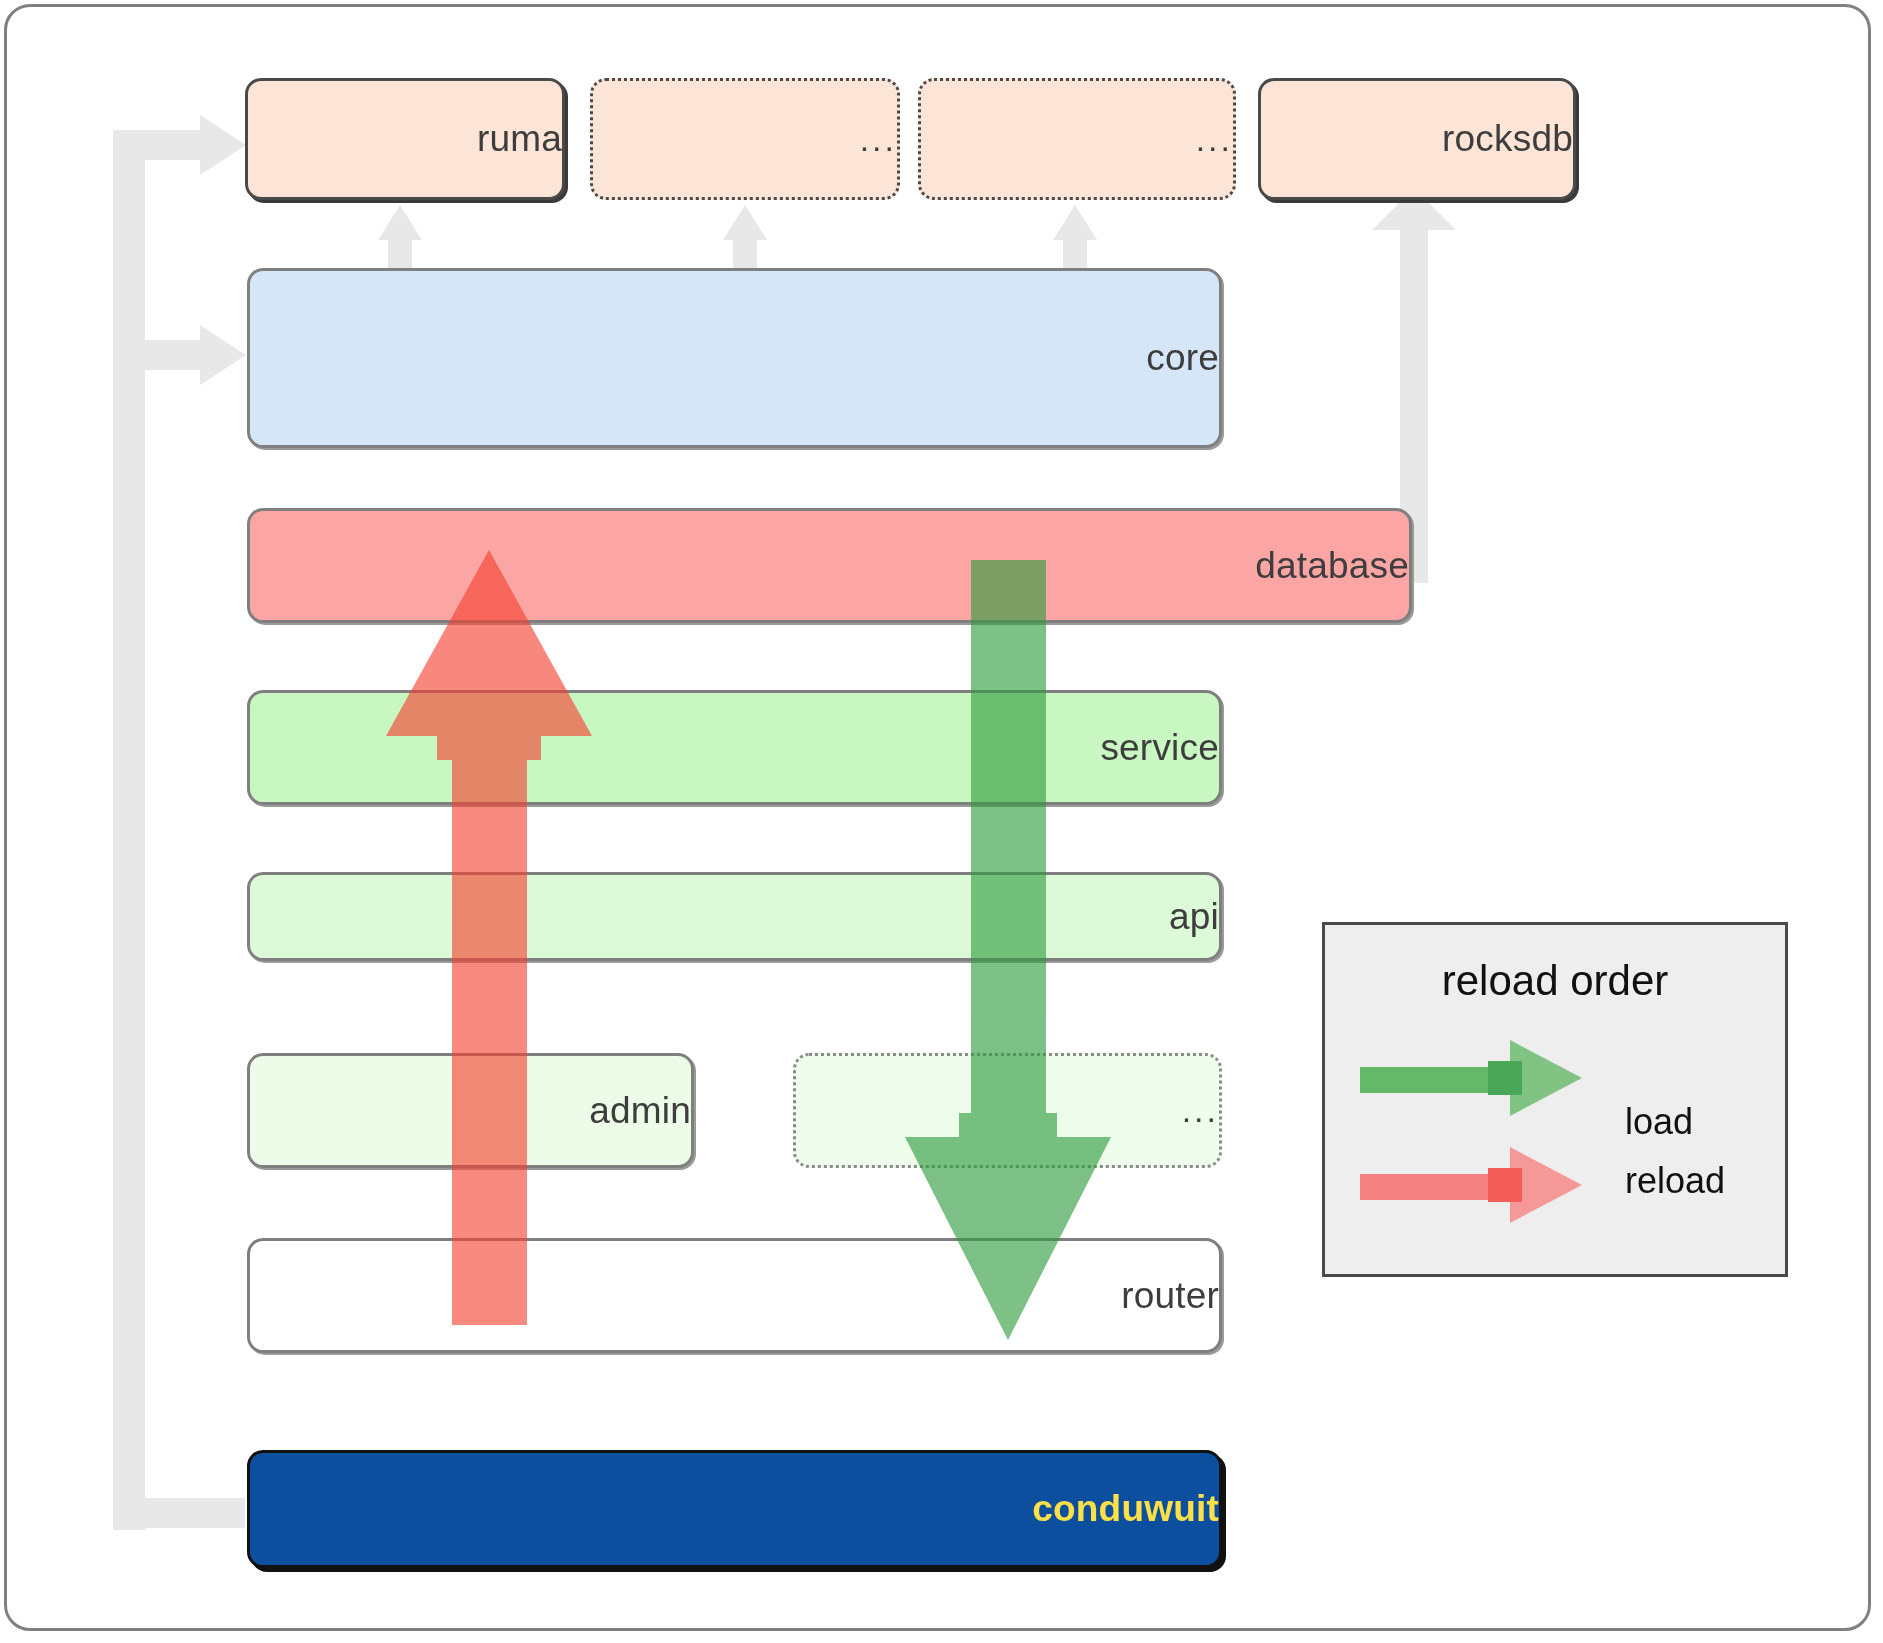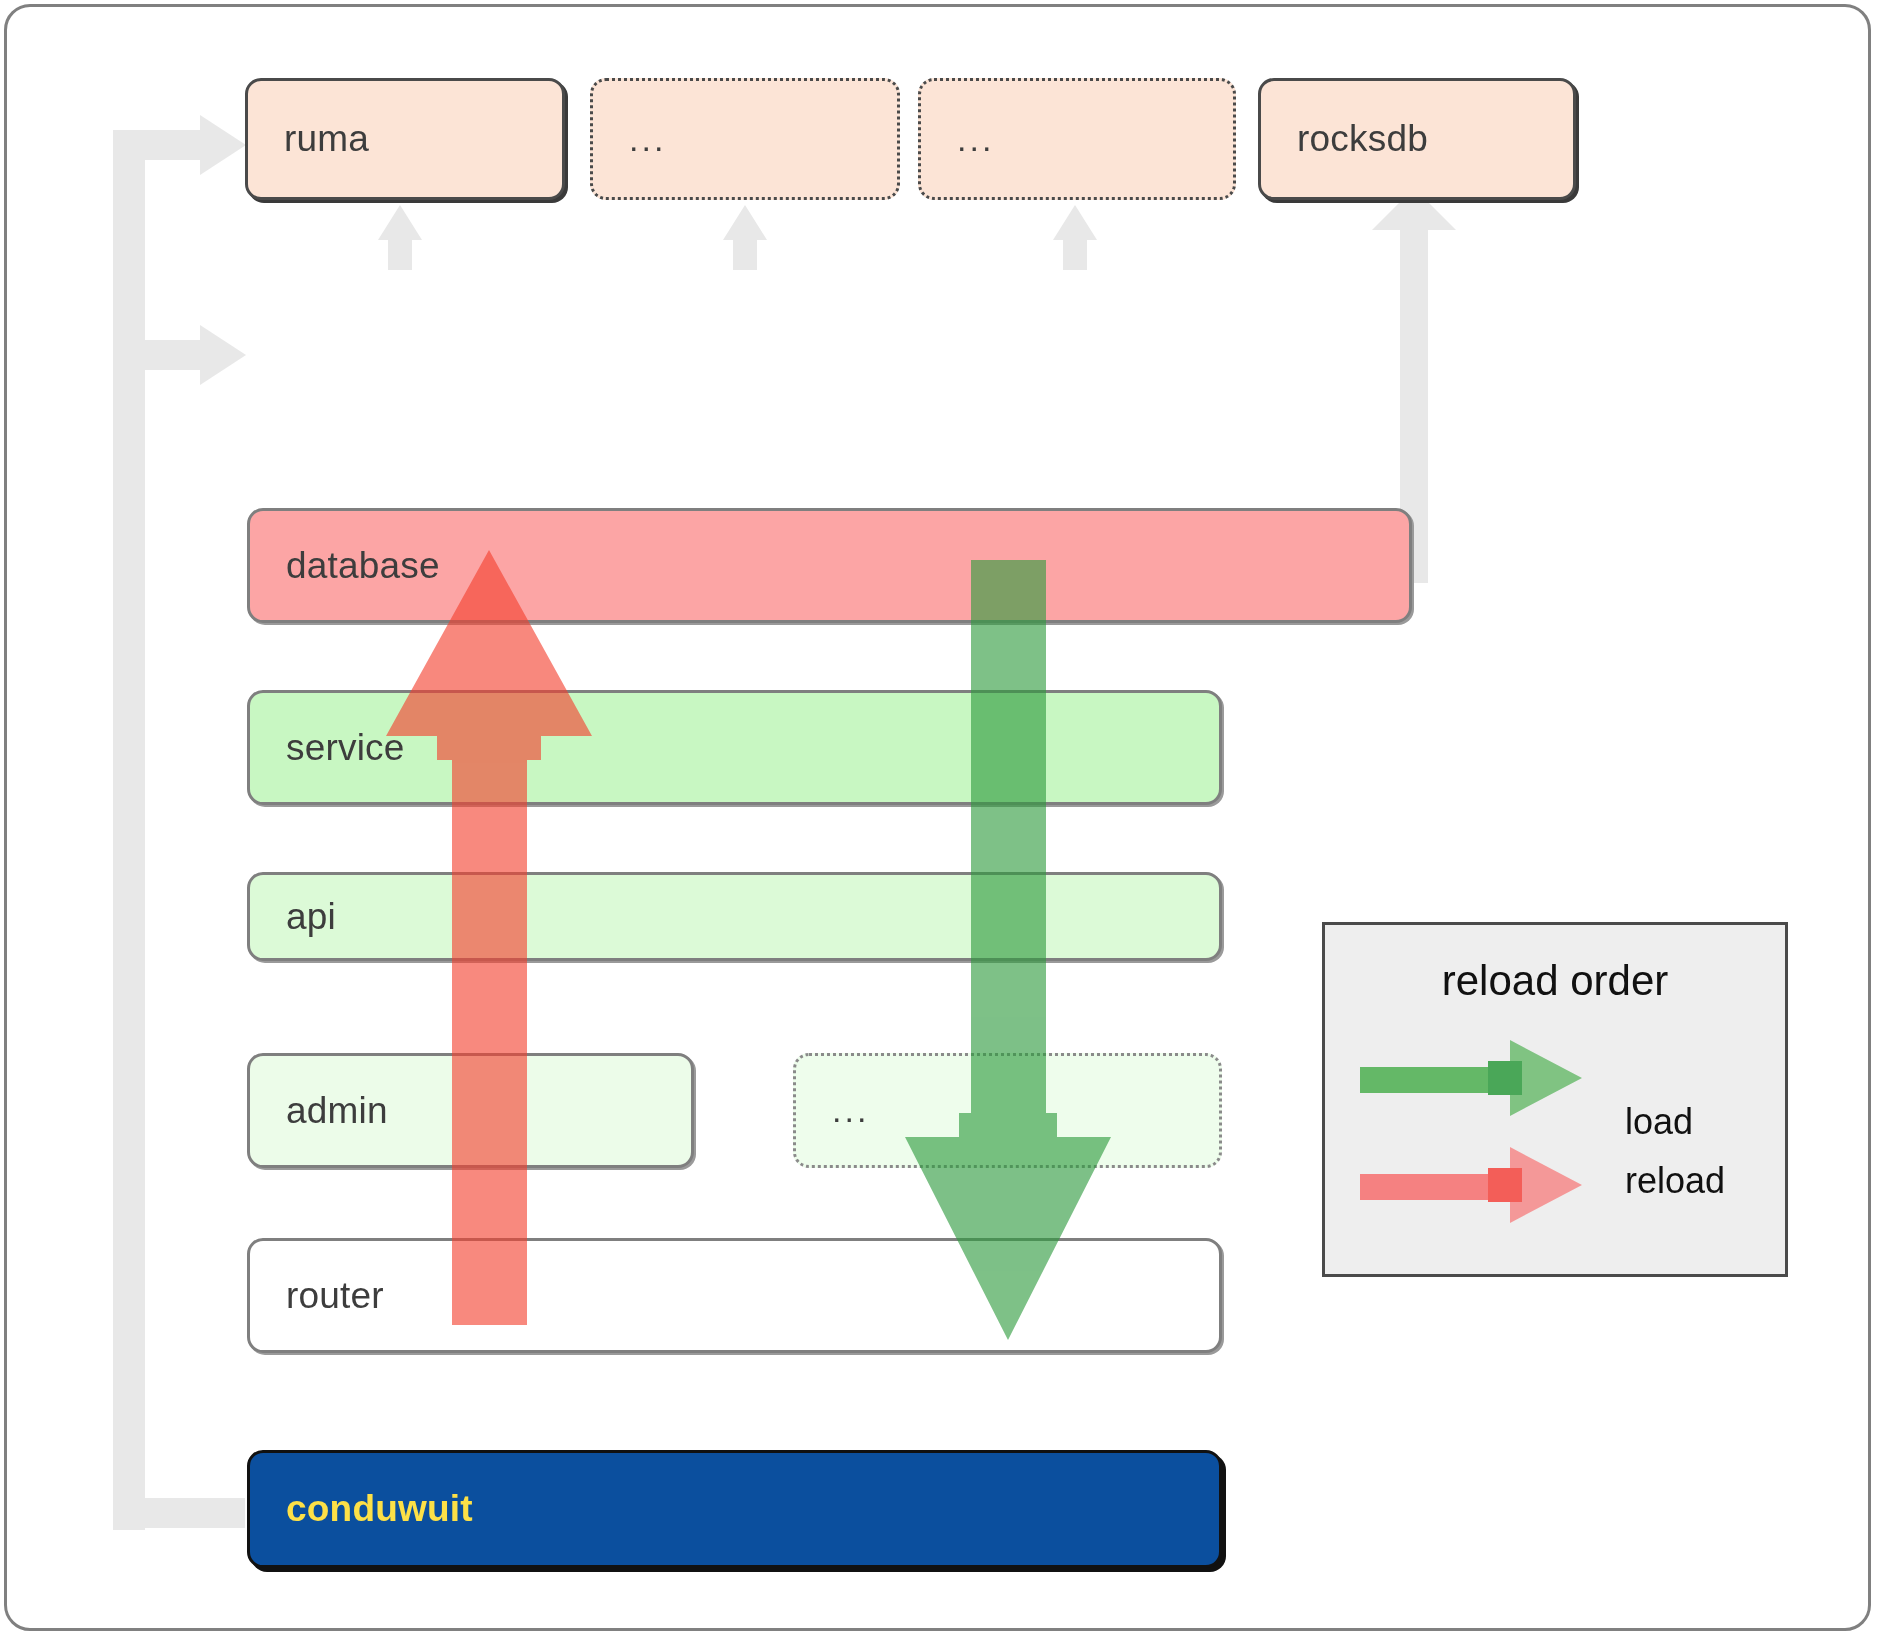--- a/index.html
+++ b/index.html
@@ -24,21 +24,21 @@
     border: 3px solid #808080;
     border-radius: 26px;
     background: #ffffff;
     box-sizing: border-box;
   }
   .node {
     position: absolute;
     box-sizing: border-box;
     display: flex;
     align-items: center;
-    justify-content: flex-start;
+    justify-content: flex-end;
     border-radius: 14px;
     color: #3d3d3d;
     font-size: 37px;
     letter-spacing: 0.2px;
     padding-left: 36px;
   }
   
   .dep {
     border: 3px solid #4a4a4a;
     background: #fce4d6;
@@ -143,20 +143,23 @@
   <div class="node dep dotted" style="left:590px; top:78px; width:310px; height:122px;">
     <span class="ellipsis">...</span>
   </div>
   <div class="node dep dotted" style="left:918px; top:78px; width:318px; height:122px;">
     <span class="ellipsis">...</span>
   </div>
   <div class="node dep" style="left:1258px; top:78px; width:318px; height:122px;">
     <span>rocksdb</span>
   </div>
 
+  <div class="node layer" style="left:247px; top:268px; width:975px; height:180px; background:#d6e6f9;">
+    <span>core</span>
+  </div>
 
   <div class="node layer" style="left:247px; top:508px; width:1165px; height:115px; background:#fca5a5;">
     <span>database</span>
   </div>
 
   <div class="node layer" style="left:247px; top:690px; width:975px; height:115px; background:#c8f7c2;">
     <span>service</span>
   </div>
 
   <div class="node layer" style="left:247px; top:872px; width:975px; height:89px; background:#dcfad7;">

